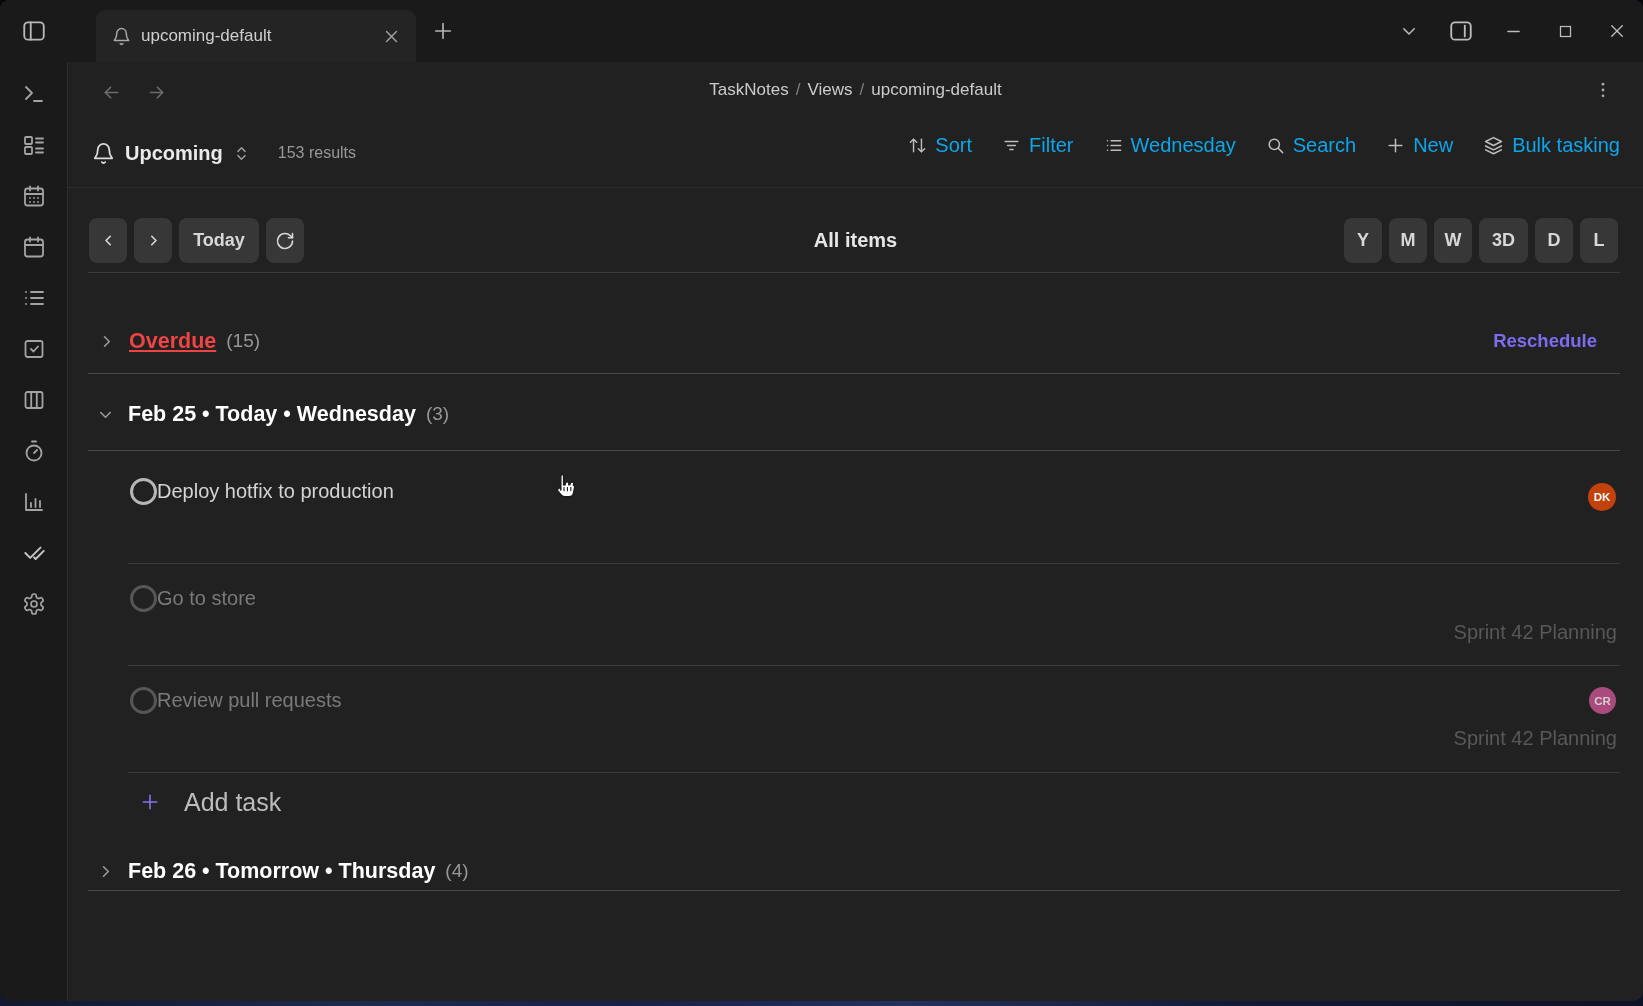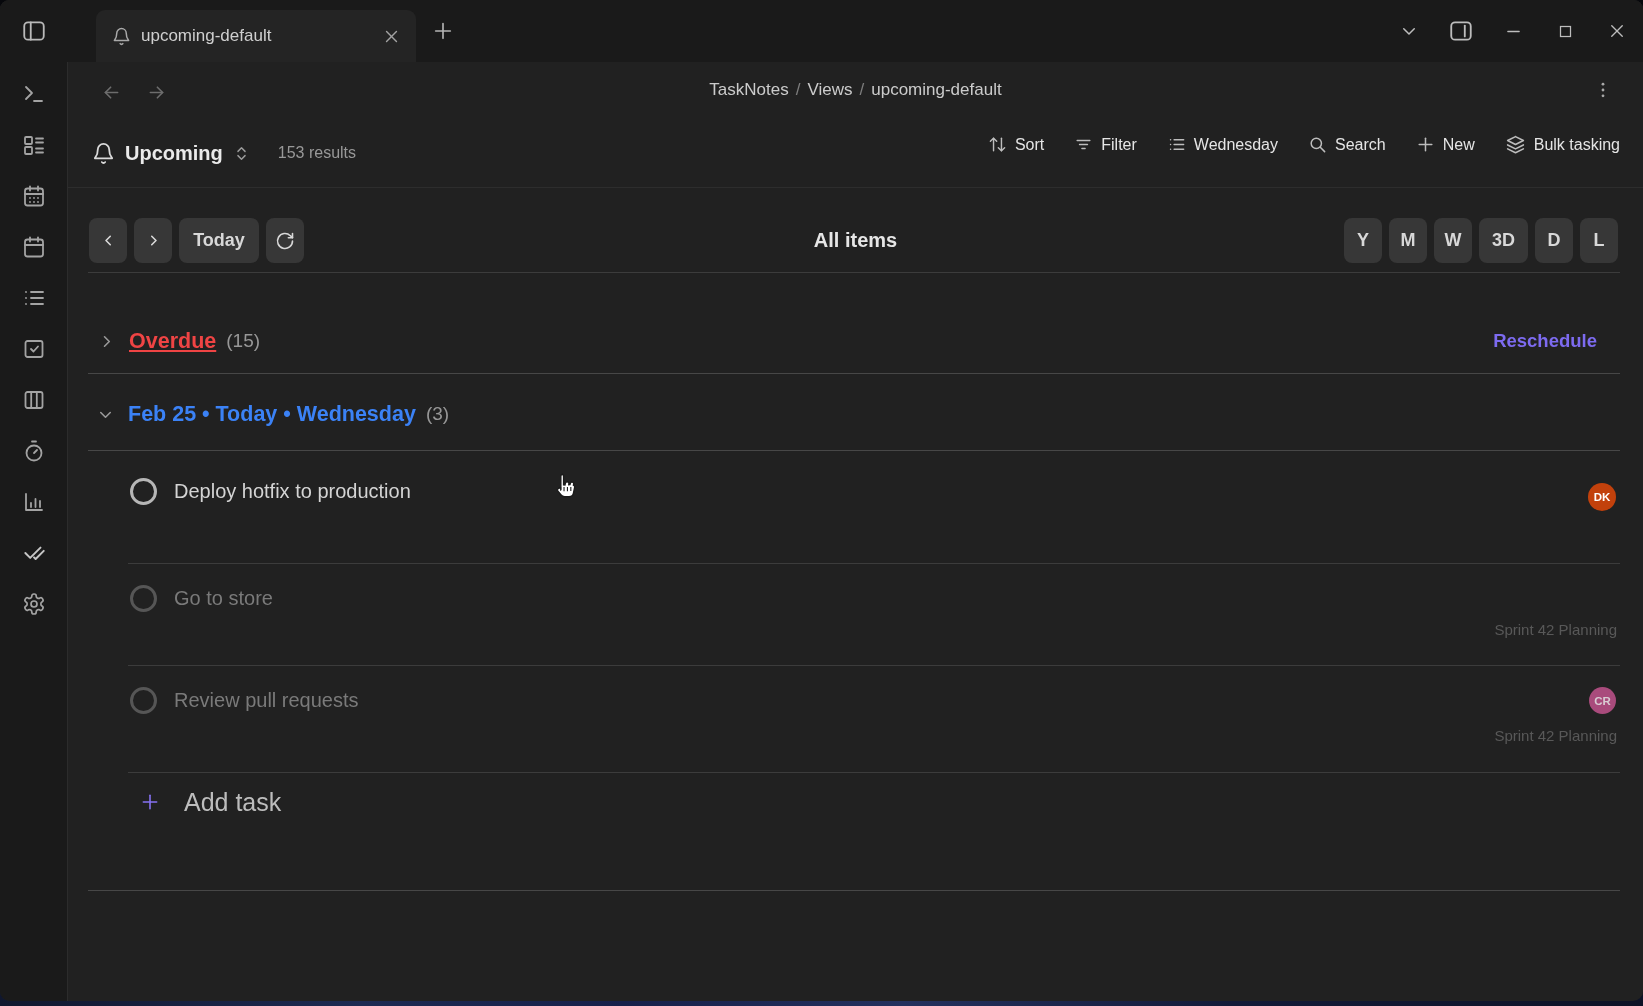--- a/index.html
+++ b/index.html
@@ -39,45 +39,45 @@
 
   .nav-arrow { color:#6d6d6d; display:flex; }
   .breadcrumb { position:absolute; left:0; right:0; top:18px; text-align:center;
                 font-size:17px; color:#cbcbcb; }
   .breadcrumb .slash { color:#7d7d7d; padding:0 7px; }
   .dots-menu { color:#a8a8a8; display:flex; }
 
   .view-name { font-size:20px; font-weight:bold; color:#eaeaea; }
   .results { font-size:16px; color:#989898; }
   .tool-group { position:absolute; right:23px; top:72px; display:flex; align-items:center; gap:30px; }
-  .tool-btn { display:flex; align-items:center; gap:8px; color:#e5e5e5; font-size:16px; }
+  .tool-btn { display:flex; align-items:center; gap:8px; color:#0ea5e9; font-size:20px; }
   .tool-btn svg { color:#bdbdbd; }
 
   .btn { background:#373737; border-radius:8px; height:45px; display:flex; align-items:center;
          justify-content:center; color:#d8d8d8; font-weight:bold; font-size:18px; }
   .range-group { position:absolute; right:25px; top:156px; display:flex; gap:7px; }
   .range-group .btn { width:38px; }
   .range-group .btn.wide { width:49px; }
   .center-title { position:absolute; left:0; right:0; top:167px; text-align:center;
                   font-size:20px; font-weight:bold; color:#e6e6e6; }
 
   .sec-chevron { color:#9a9a9a; display:flex; }
-  .sec-title { font-weight:bold; font-size:21.5px; color:#3b82f6; }
+  .sec-title { font-weight:bold; font-size:21.5px; color:#ffffff; }
   .sec-title.red { color:#ef4444;text-decoration:underline; }
   .sec-count { font-size:19px; color:#979797; margin-left:10px; }
   .link-action { font-size:18.5px; font-weight:bold; color:#7d6bf0; }
 
   .task-circle { width:27px; height:27px; border-radius:50%; border:3px solid #b6b6b6; flex:0 0 auto; }
   .task-circle.dim { border-color:#565656; }
-  .task-title { font-size:20px; color:#d4d4d4; margin-left:17px; }
+  .task-title { font-size:20px; color:#d4d4d4; }
   .task-title.dim { color:#7a7a7a; }
   .avatar { position:absolute; width:28px; height:28px; border-radius:50%; display:flex;
             align-items:center; justify-content:center; font-size:11.5px; font-weight:bold; color:#fff; }
   .avatar.muted { color:#d9ccd3; width:27px; height:27px; }
-  .project-label { position:absolute; right:26px; font-size:15px; color:#585858; }
+  .project-label { position:absolute; right:26px; font-size:20px; color:#585858; }
 
   .add-plus { color:#8672f3; display:flex; }
   .add-label { font-size:25px; color:#bdbdbd; margin-left:24px; }
 
   .cursor { position:absolute; pointer-events:none; }
 </style>
 </head>
 <body>
 
 <div class="desktop-strip"></div>
@@ -409,20 +409,29 @@
     <div class="row" style="left:72px; top:726px; height:28px">
       <span class="add-plus">
         <svg width="20" height="20" viewBox="0 0 24 24" fill="none" stroke="currentColor" stroke-width="1.9" stroke-linecap="round">
             <line x1="12" y1="4" x2="12" y2="20"></line>
             <line x1="4" y1="12" x2="20" y2="12"></line>
           </svg>
       </span>
       <span class="add-label">Add task</span>
     </div>
 
+    <div class="row" style="left:0; right:0; top:787px; height:44px">
+      <span class="sec-chevron" style="margin-left:28px">
+        <svg width="19" height="19" viewBox="0 0 24 24" fill="none" stroke="currentColor" stroke-width="2" stroke-linecap="round" stroke-linejoin="round">
+            <polyline points="9.5 6 15.5 12 9.5 18"></polyline>
+          </svg>
+      </span>
+      <span class="sec-title" style="margin-left:13px">Feb 26 • Tomorrow • Thursday</span>
+      <span class="sec-count">(4)</span>
+    </div>
 
     <div class="sep bright" style="left:20px; right:23px; top:828px"></div>
 
     <svg class="cursor" style="left:482px; top:408px" width="30" height="34" viewBox="0 0 24 28">
       <path d="M9.2 3.5c.9 0 1.6.7 1.6 1.6v7.2l1.2.1.3-1.4c.2-.8.9-1.3 1.7-1.2.8.1 1.3.8 1.2 1.6l-.1.7 1-.1.3-1c.2-.7 1-1.2 1.7-1 .8.2 1.2 1 1 1.7l-.2.8c.7.3 1.2 1 1 1.8l-.9 4.6c-.3 1.8-1.9 3.1-3.7 3.1h-3.6c-1.1 0-2.2-.5-2.9-1.4l-2.6-3.2c-.5-.7-.4-1.7.3-2.2.6-.5 1.4-.4 2 .1l.1.1V5.1c0-.9.7-1.6 1.6-1.6z" fill="#ffffff" stroke="#1a1a1a" stroke-width="1.1"></path>
       <path d="M8.4 14v3M11.2 14v3.4M14 14v3.4M16.8 14v3.2" stroke="#1a1a1a" stroke-width="0.9" fill="none"></path>
     </svg>
 
   </div>
 </div>

